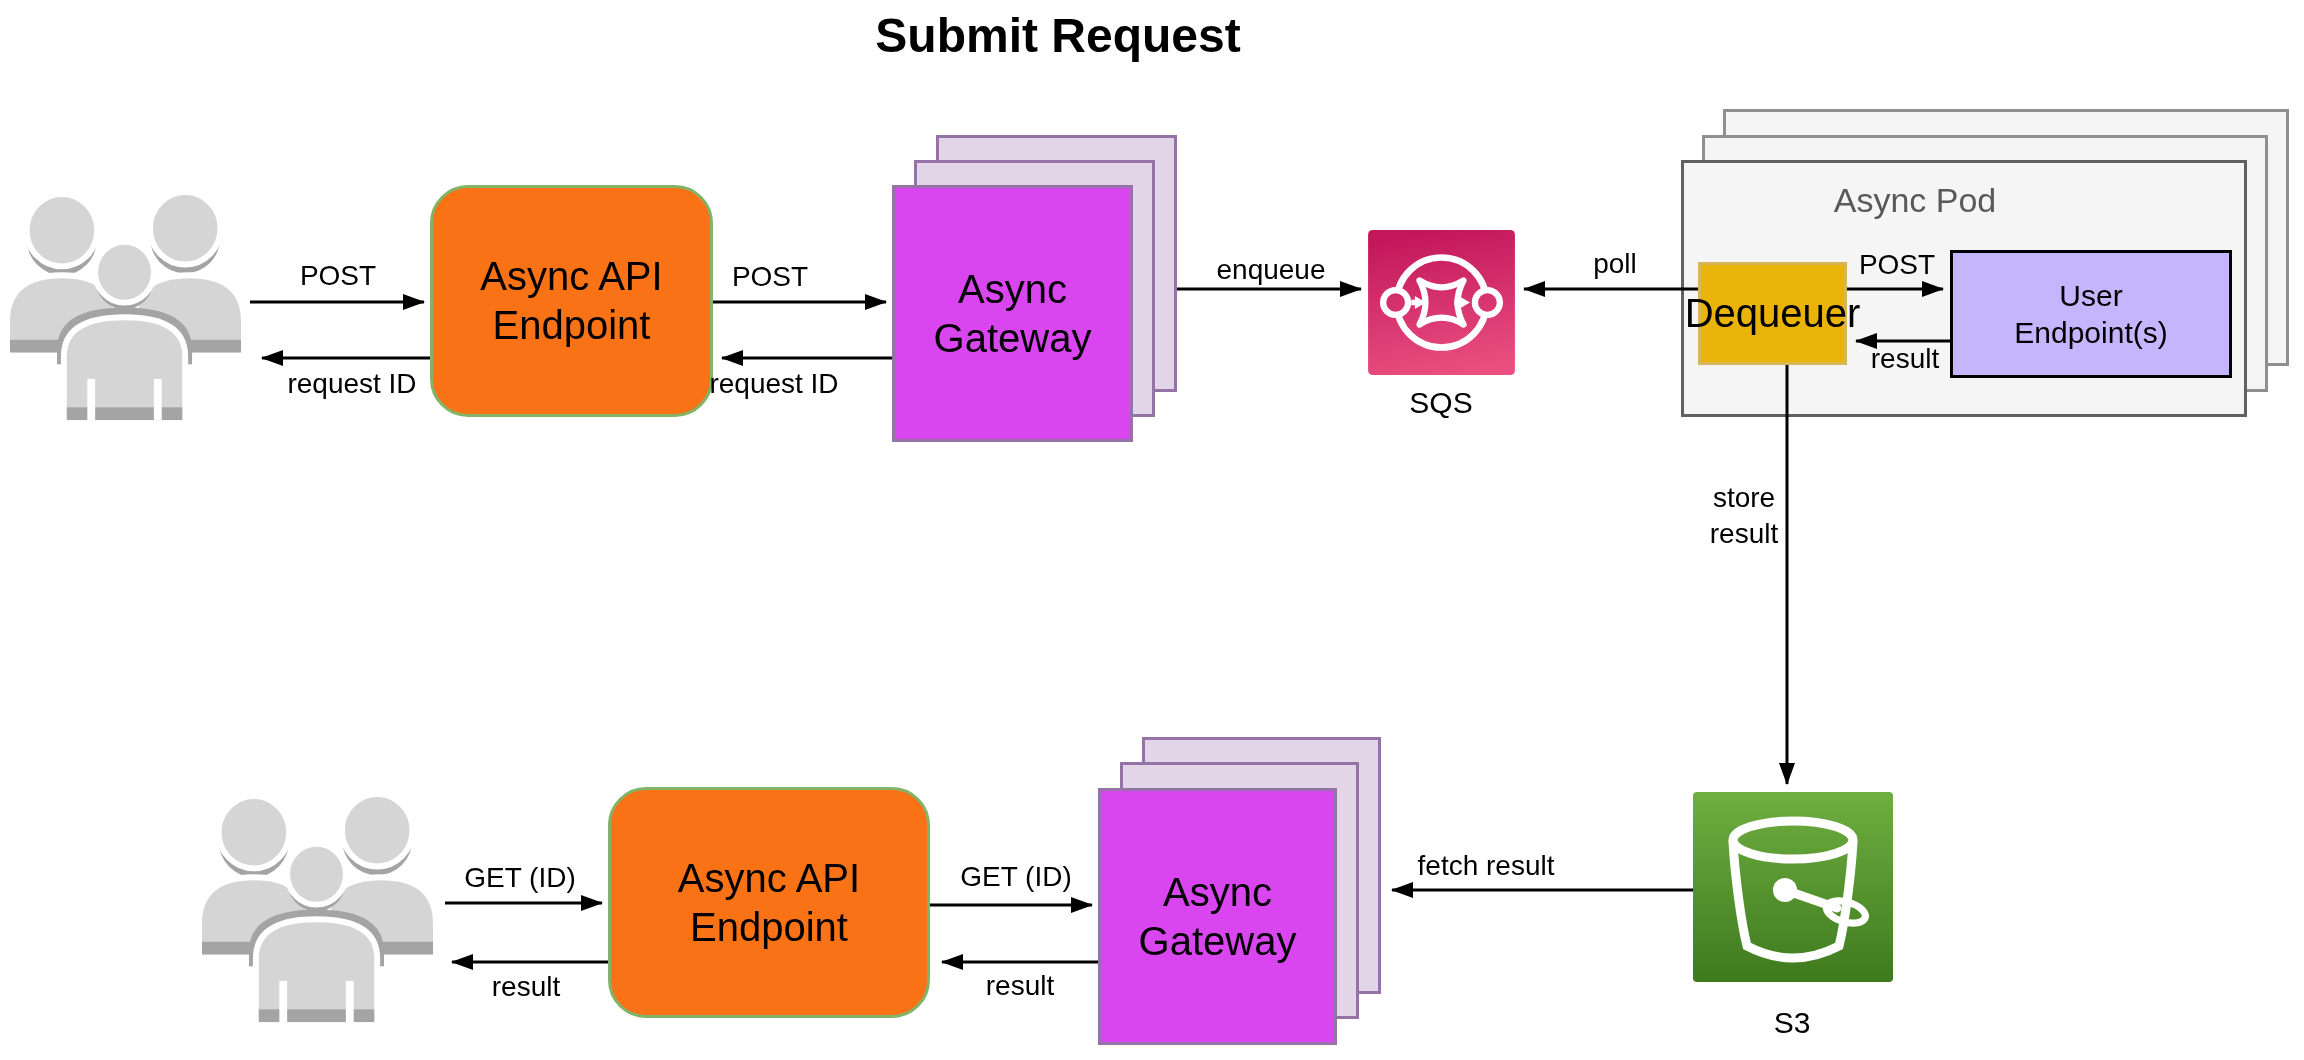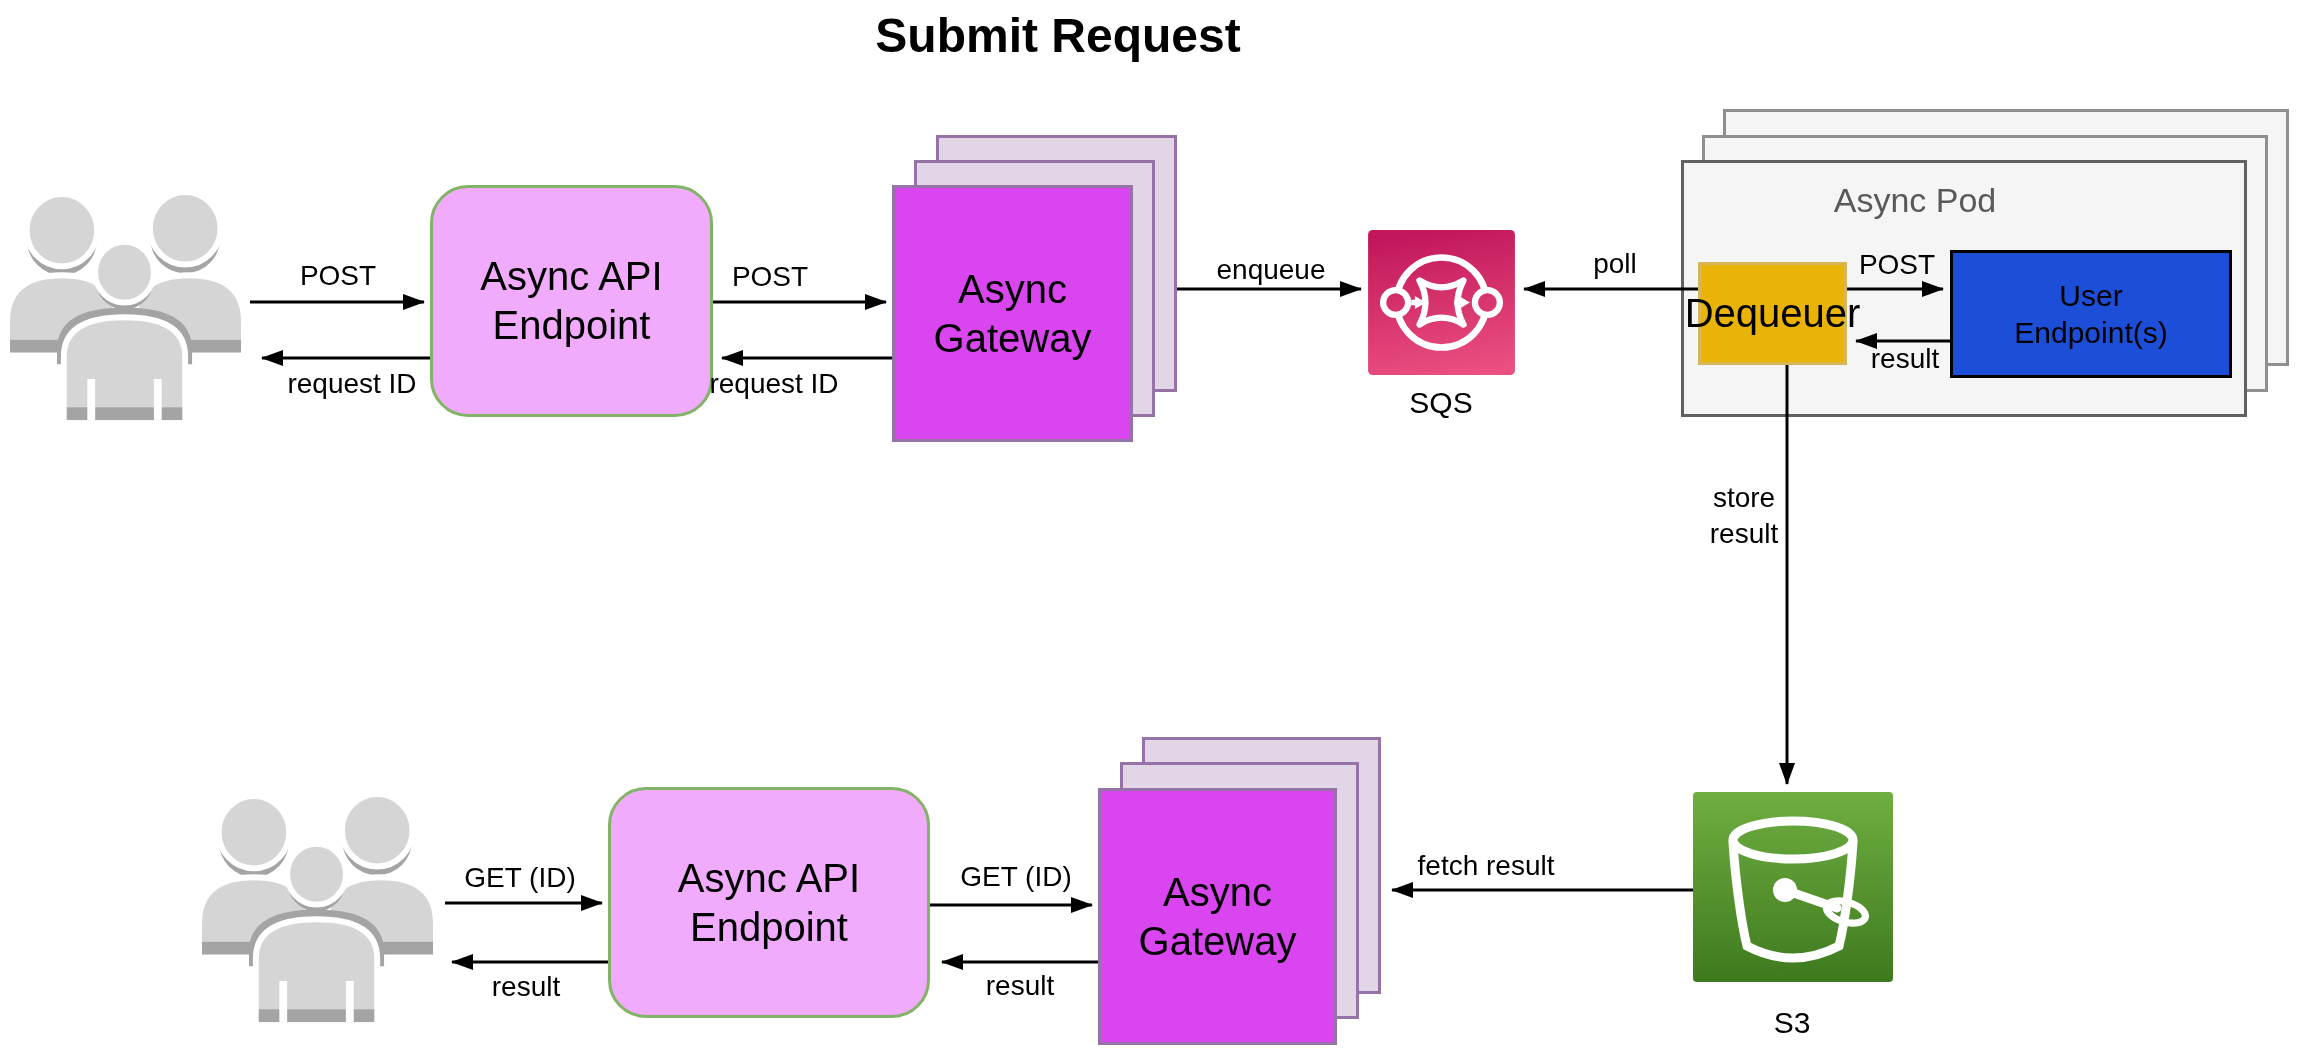--- a/index.html
+++ b/index.html
@@ -4,27 +4,27 @@
 <style>
   html,body{margin:0;padding:0;background:#fff;}
   .canvas{position:relative;width:2304px;height:1060px;background:#fff;overflow:hidden;
           font-family:"Liberation Sans","DejaVu Sans",sans-serif;color:#000;padding-left:40px;}
   .abs{position:absolute;}
   .title{position:absolute;transform:translate(-50%,-50%);font-size:48px;font-weight:bold;white-space:nowrap;}
   .edge-label{position:absolute;transform:translate(-50%,-50%);font-size:28px;white-space:nowrap;}
   .edge-label.two-line{text-align:center;line-height:1.28;}
   .box{position:absolute;box-sizing:border-box;display:flex;flex-direction:column;
        align-items:center;justify-content:center;text-align:center;}
-  .endpoint{background:#f0abfc;border:3px solid #82b366;border-radius:38px;font-size:40px;line-height:1.22;}
+  .endpoint{background:#f97316;border:3px solid #82b366;border-radius:38px;font-size:40px;line-height:1.22;}
   .gateway{background:#d946ef;border:3px solid #9673a6;font-size:40px;line-height:1.22;}
   .gateway-layer{position:absolute;box-sizing:border-box;background:#e1d5e7;border:3px solid #9673a6;}
   .podbox{position:absolute;box-sizing:border-box;background:#f5f5f5;border:3px solid #8f8f8f;}
   .podbox.front{border-color:#616161;}
   .dequeuer{background:#eab308;border:3px solid #d6b656;font-size:40px;}
-  .usercont{background:#1d4ed8;border:3.5px solid #000;font-size:30px;line-height:1.25;align-items:center;}
+  .usercont{background:#c4b5fd;border:3.5px solid #000;font-size:30px;line-height:1.25;align-items:center;}
   .worker-title{position:absolute;transform:translate(-50%,-50%);font-size:34px;color:#595959;white-space:nowrap;}
   .icon-label{position:absolute;transform:translate(-50%,-50%);font-size:30px;white-space:nowrap;}
   svg.overlay{position:absolute;left:0;top:0;pointer-events:none;}
 </style>
 </head>
 <body>
 
 <div class="canvas">
 
   <svg width="0" height="0" style="position:absolute" aria-hidden="true">

